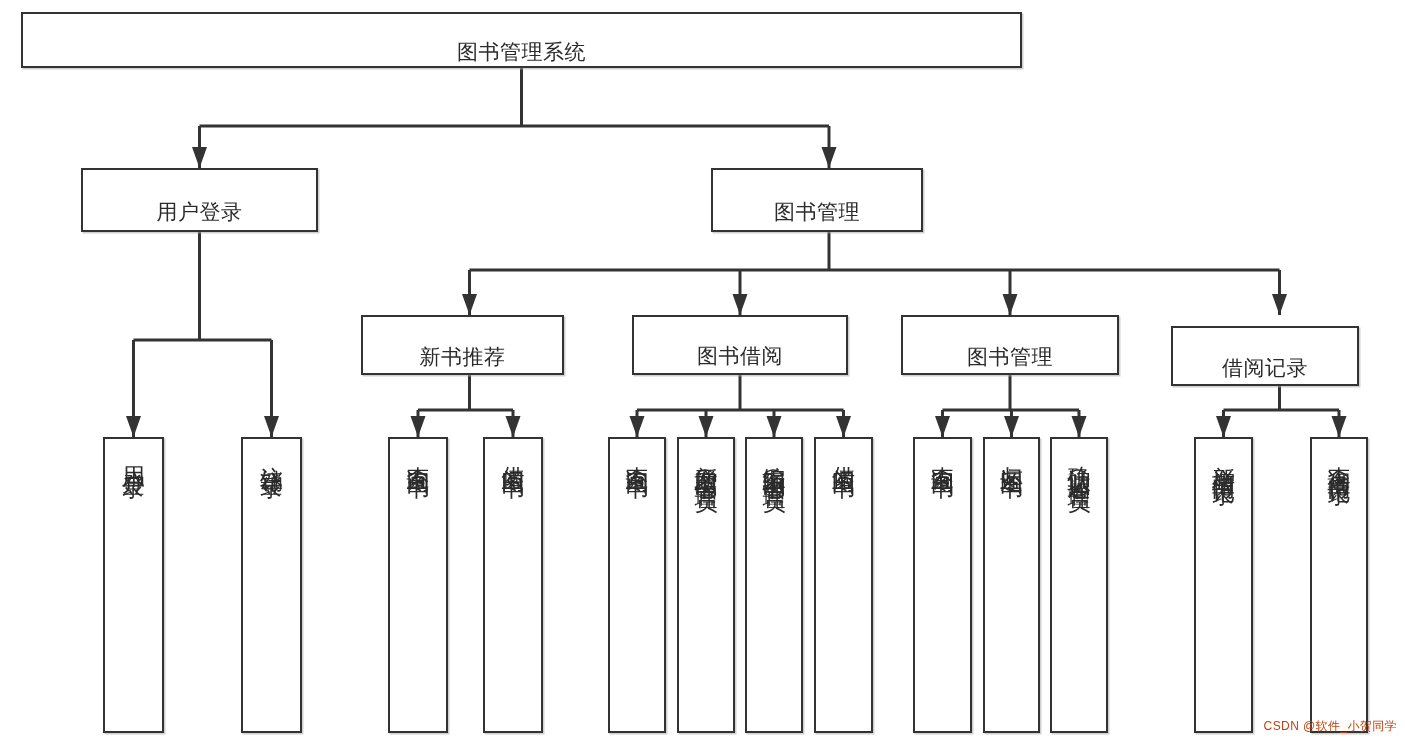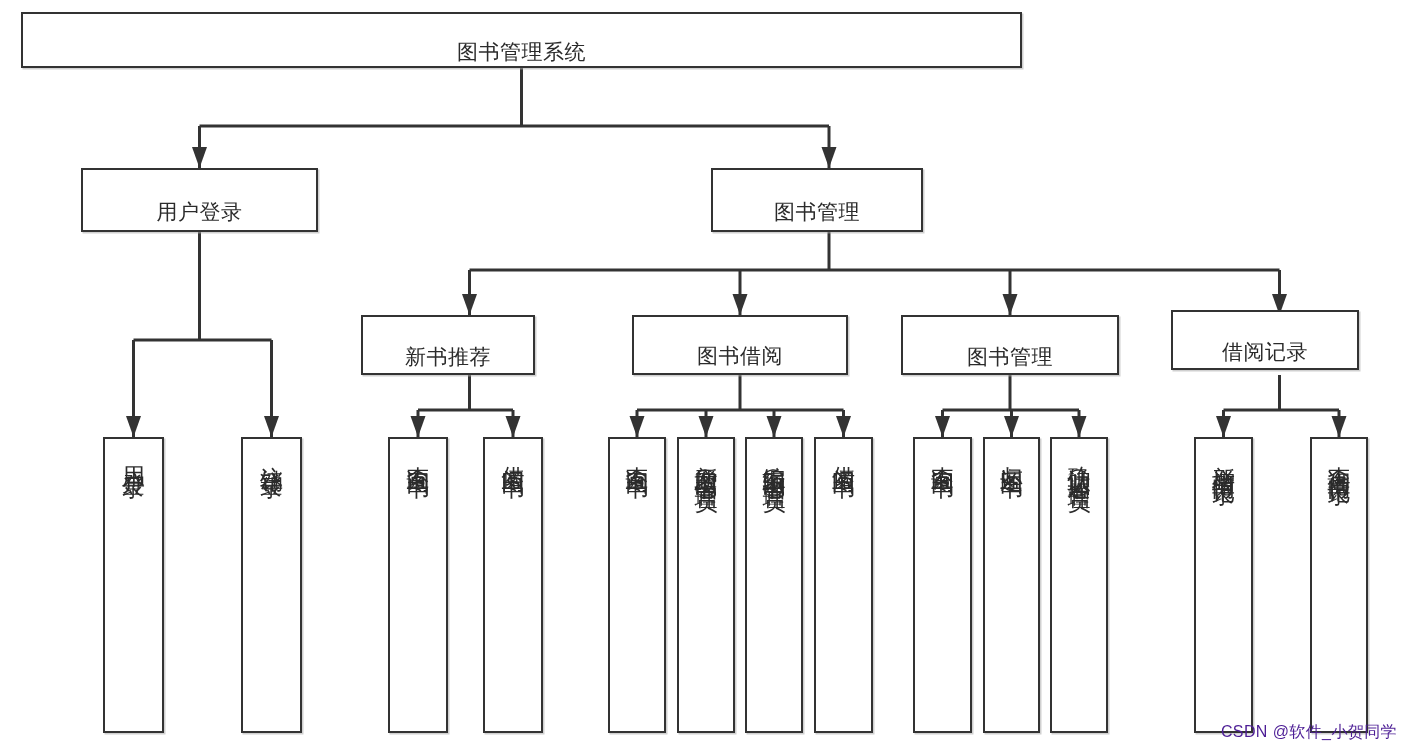--- a/index.html
+++ b/index.html
@@ -52,23 +52,23 @@
   .node.vert .node-label {
     writing-mode: vertical-rl;
     text-orientation: upright;
     font-size: 23px;
     letter-spacing: 3.5px;
     line-height: 1;
   }
   .watermark {
     position: absolute;
     right: 8px;
-    bottom: 4px;
-    font-size: 16px;
-    color: #4c1d95;
+    bottom: 12px;
+    font-size: 12px;
+    color: #c2410c;
     letter-spacing: 0.4px;
     user-select: none;
   }
 </style>
 </head>
 <body>
 
 <div id="canvas">
   <svg id="edges" xmlns="http://www.w3.org/2000/svg">
       <line x1="521.5" y1="68" x2="521.5" y2="126" stroke="#333333" stroke-width="3"></line>
@@ -127,30 +127,30 @@
   <div id="nodes">
       <div class="node horiz" style="left: 21px; top: 12px; width: 1001px; height: 56px;">
         <span class="node-label">图书管理系统</span>
       </div>
       <div class="node horiz" style="left: 81px; top: 168px; width: 237px; height: 64px;">
         <span class="node-label">用户登录</span>
       </div>
       <div class="node horiz" style="left: 711px; top: 168px; width: 212px; height: 64px;">
         <span class="node-label">图书管理</span>
       </div>
-      <div class="node horiz" style="left: 361px; top: 315px; width: 174px; height: 60px;">
+      <div class="node horiz" style="left: 361px; top: 315px; width: 203px; height: 60px;">
         <span class="node-label">新书推荐</span>
       </div>
       <div class="node horiz" style="left: 632px; top: 315px; width: 216px; height: 60px; font-family: Liberation Serif, serif;">
         <span class="node-label">图书借阅</span>
       </div>
       <div class="node horiz" style="left: 901px; top: 315px; width: 218px; height: 60px;">
         <span class="node-label">图书管理</span>
       </div>
-      <div class="node horiz" style="left: 1171px; top: 310px; width: 188px; height: 60px;">
+      <div class="node horiz" style="left: 1171px; top: 326px; width: 188px; height: 60px;">
         <span class="node-label">借阅记录</span>
       </div>
       <div class="node vert" style="left: 103px; top: 437px; width: 61px; height: 296px;">
         <span class="node-label">用户登录</span>
       </div>
       <div class="node vert" style="left: 241px; top: 437px; width: 61px; height: 296px;">
         <span class="node-label">注销登录</span>
       </div>
       <div class="node vert" style="left: 388px; top: 437px; width: 60px; height: 296px;">
         <span class="node-label">查询图书</span>

